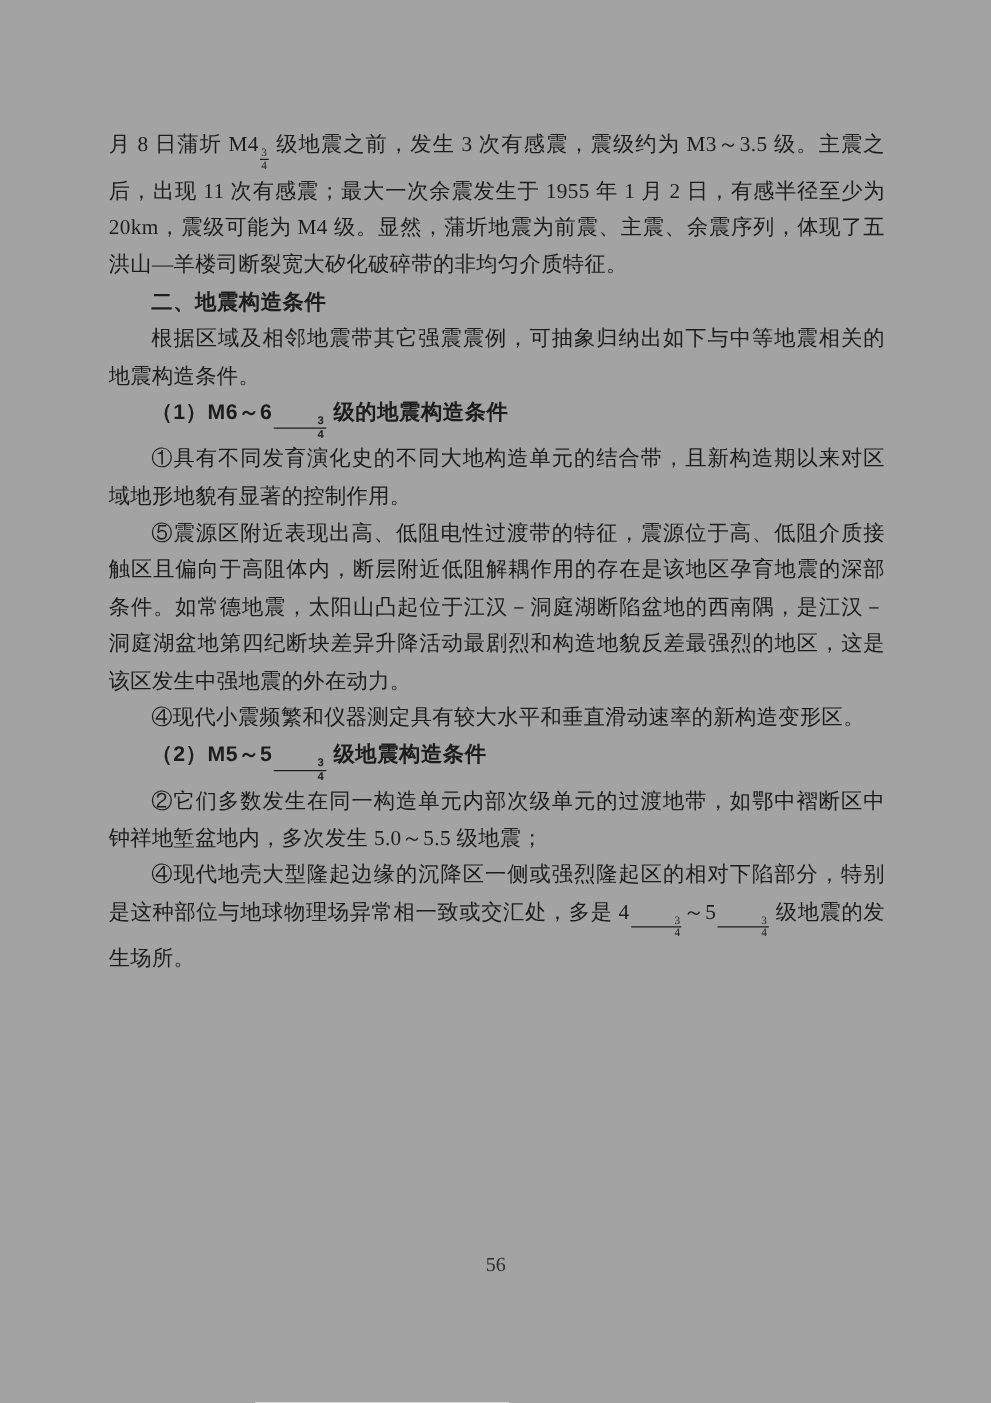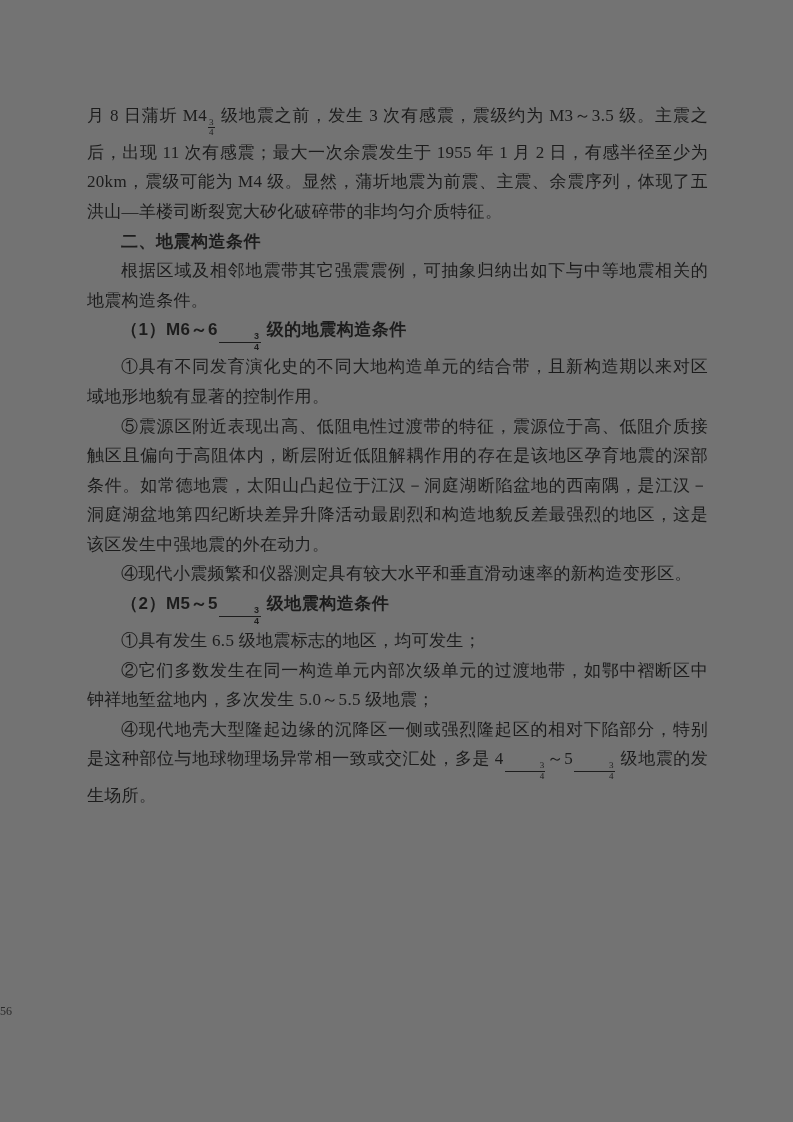--- a/index.html
+++ b/index.html
@@ -4,21 +4,21 @@
 <style>
   html, body {
     margin: 0;
     padding: 0;
     background: #ffffff;
   }
   .page {
     position: relative;
     width: 793px;
     height: 1122px;
-    background: #737373;
+    background: #a3a3a3;
     overflow: hidden;
     font-family: "Liberation Serif", "DejaVu Serif", serif;
     color: #1c1c1c;
   }
   .content {
     position: absolute;
     left: 87px;
     top: 101px;
     width: 621px;
   }
@@ -50,21 +50,22 @@
   .frac .num {
     border-bottom: 1px solid currentColor;
     padding: 0 1px;
   }
   .frac .den { padding: 0 1px; }
   .page-number {
     position: absolute;
     top: 1004px;
     left: 0;
     width: 100%;
-    font-size: 12px;
+    text-align: center;
+    font-size: 16px;
     color: #2a2a2a;
   }
 </style>
 </head>
 <body>
 
 <div class="page">
   <div class="content">
       <p class="para body">月 8 日蒲圻 M4<span class="frac">
           <span class="num">3</span>
@@ -76,21 +77,20 @@
           <span class="num">3</span>
           <span class="den">4</span>
         </span> 级的地震构造条件</p>
       <p class="para body indent">①具有不同发育演化史的不同大地构造单元的结合带，且新构造期以来对区域地形地貌有显著的控制作用。</p>
       <p class="para body indent">⑤震源区附近表现出高、低阻电性过渡带的特征，震源位于高、低阻介质接触区且偏向于高阻体内，断层附近低阻解耦作用的存在是该地区孕育地震的深部条件。如常德地震，太阳山凸起位于江汉－洞庭湖断陷盆地的西南隅，是江汉－洞庭湖盆地第四纪断块差异升降活动最剧烈和构造地貌反差最强烈的地区，这是该区发生中强地震的外在动力。</p>
       <p class="para body indent">④现代小震频繁和仪器测定具有较大水平和垂直滑动速率的新构造变形区。</p>
       <p class="para subheading indent">（2）M5～5<span class="frac">
           <span class="num">3</span>
           <span class="den">4</span>
         </span> 级地震构造条件</p>
-      <p class="para body indent">①具有发生 6.5 级地震标志的地区，均可发生；</p>
       <p class="para body indent">②它们多数发生在同一构造单元内部次级单元的过渡地带，如鄂中褶断区中钟祥地堑盆地内，多次发生 5.0～5.5 级地震；</p>
       <p class="para body indent">④现代地壳大型隆起边缘的沉降区一侧或强烈隆起区的相对下陷部分，特别是这种部位与地球物理场异常相一致或交汇处，多是 4<span class="frac">
           <span class="num">3</span>
           <span class="den">4</span>
         </span>～5<span class="frac">
           <span class="num">3</span>
           <span class="den">4</span>
         </span> 级地震的发生场所。</p>
     </div>
   <div class="page-number">56</div>

